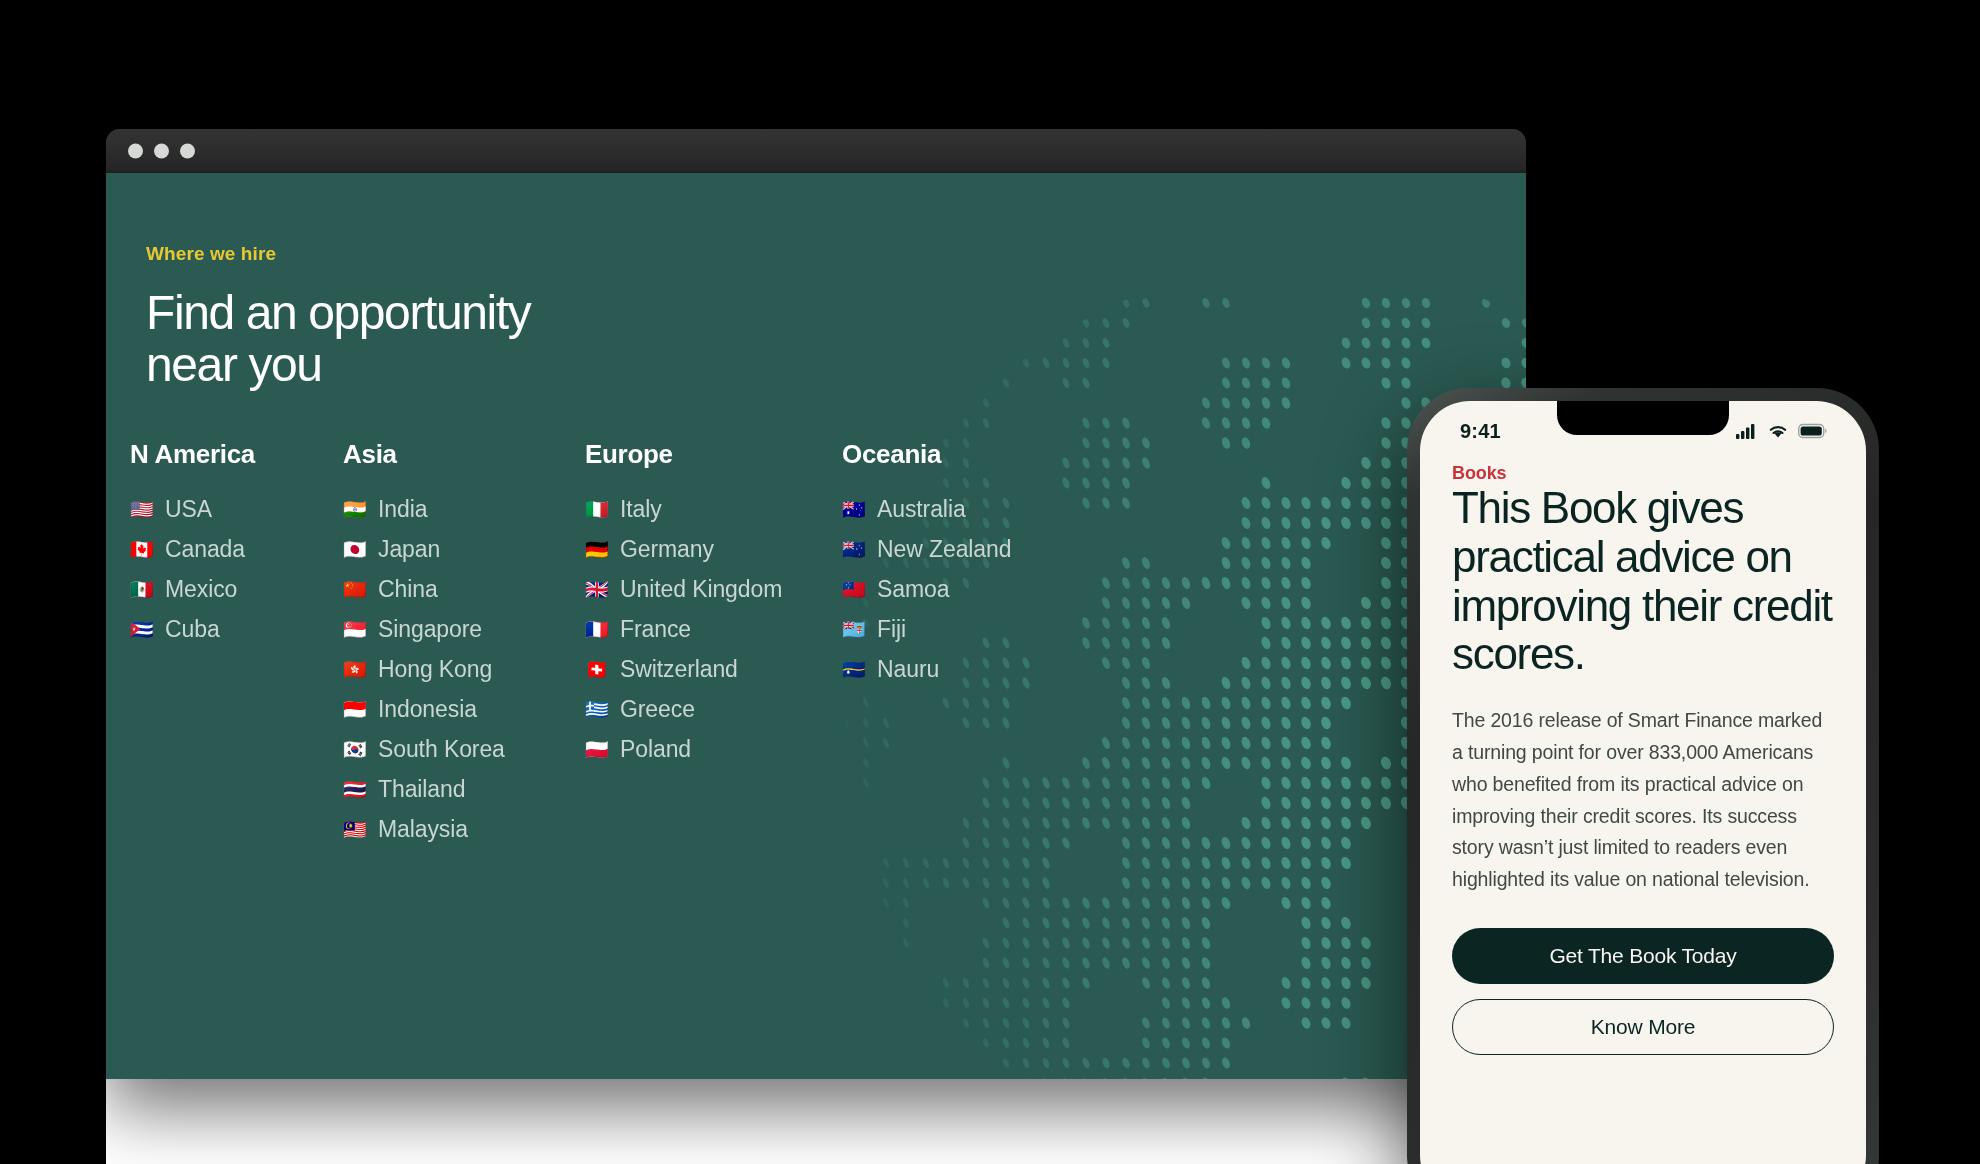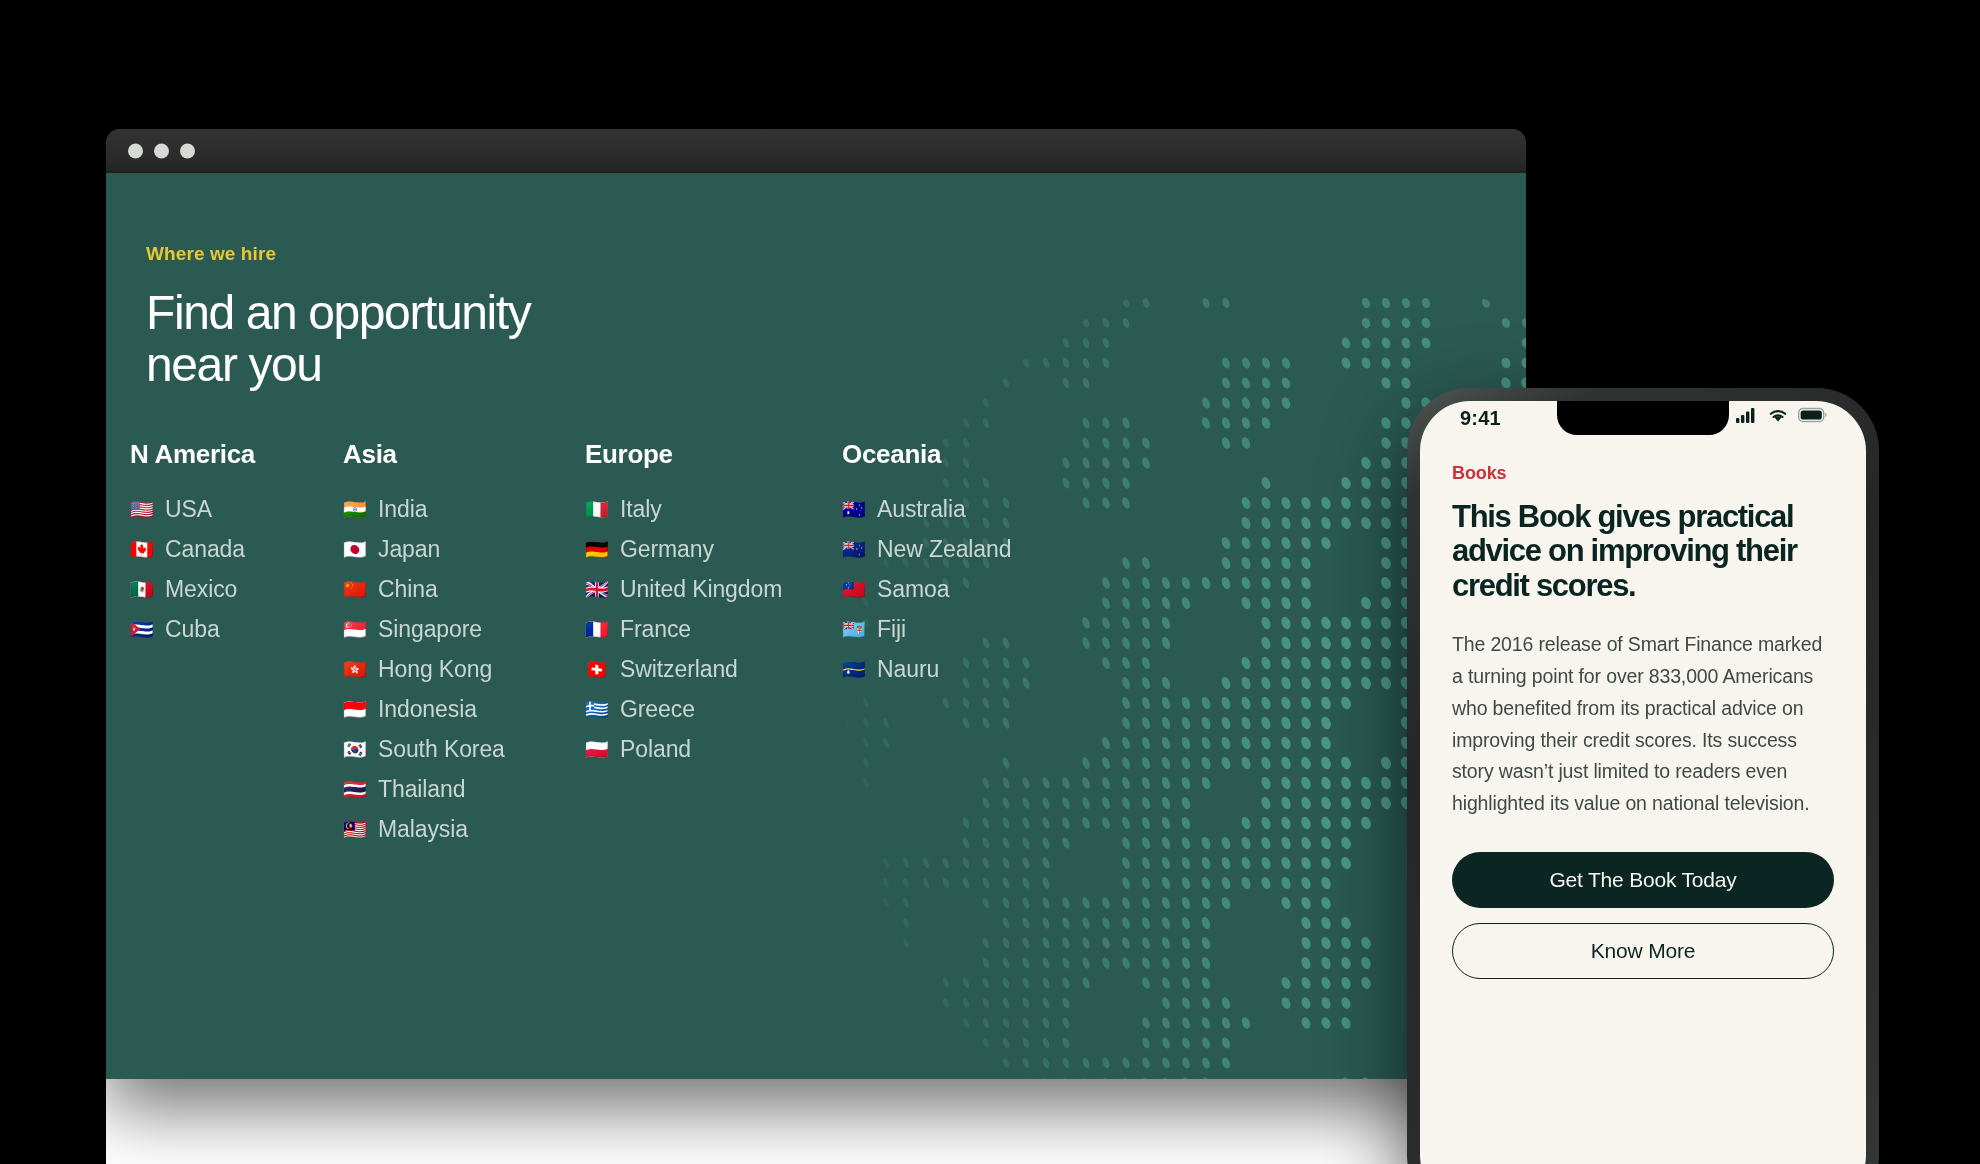--- a/index.html
+++ b/index.html
@@ -170,21 +170,21 @@
     top: 0;
     transform: translateX(-50%);
     width: 172px;
     height: 34px;
     background: #000000;
     border-radius: 0 0 20px 20px;
   }
   .status-bar {
     position: relative;
     display: flex;
-    align-items: flex-start;
+    align-items: center;
     justify-content: space-between;
     height: 54px;
     padding: 6px 6px 0 8px;
   }
   .status-time {
     font-size: 20px;
     font-weight: 700;
     color: #0b1f1c;
     letter-spacing: 0.2px;
   }
@@ -197,25 +197,25 @@
 
   .books-label {
     color: #c8323c;
     font-size: 18px;
     font-weight: 700;
     margin-top: 8px;
     letter-spacing: -0.1px;
   }
   .phone-headline {
     color: #0a2422;
-    font-size: 31px;
+    font-size: 44px;
     line-height: 1.11;
-    font-weight: 700;
+    font-weight: 400;
     letter-spacing: -1.3px;
-    margin-top: 16px;
+    margin-top: 0;
   }
   .phone-body {
     color: #3f4946;
     font-size: 19.5px;
     line-height: 1.63;
     margin-top: 26px;
     letter-spacing: -0.15px;
   }
   .phone-buttons { margin-top: 32px; }
   .btn {

